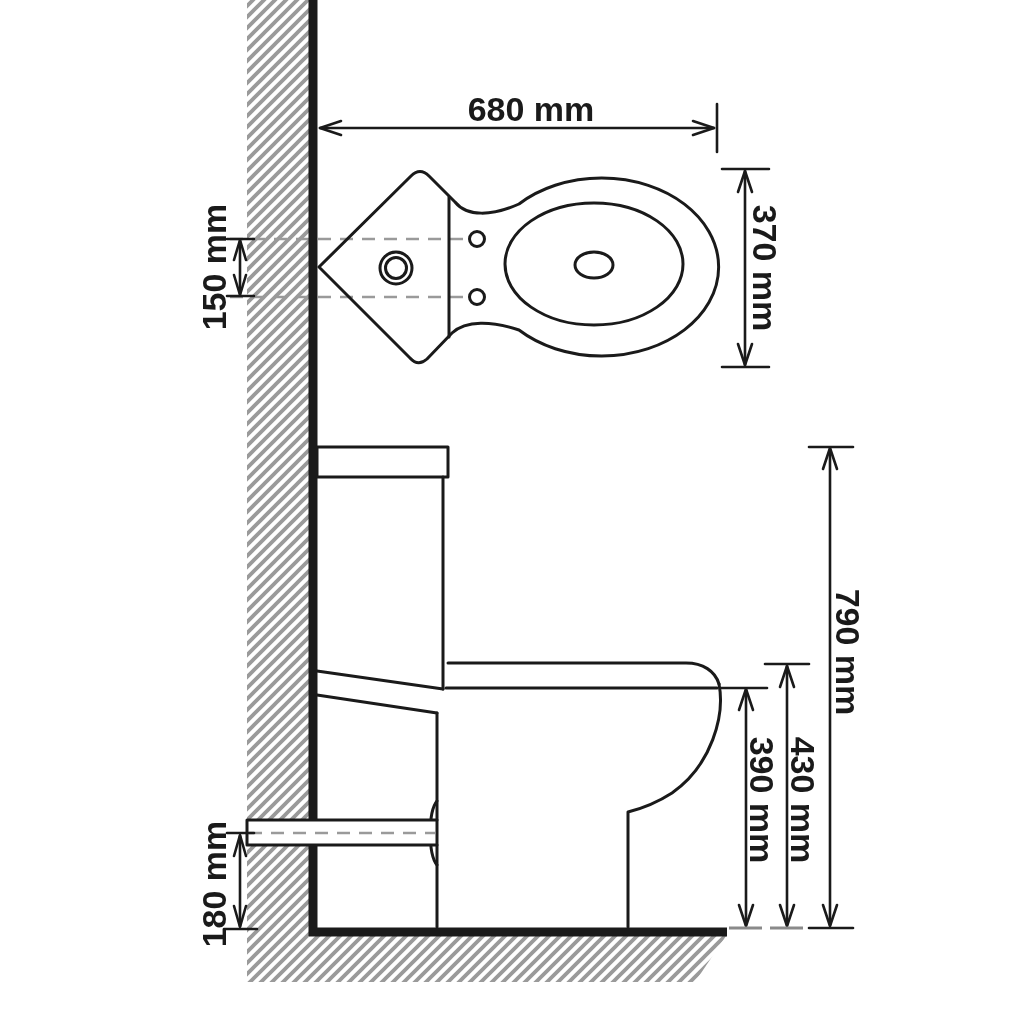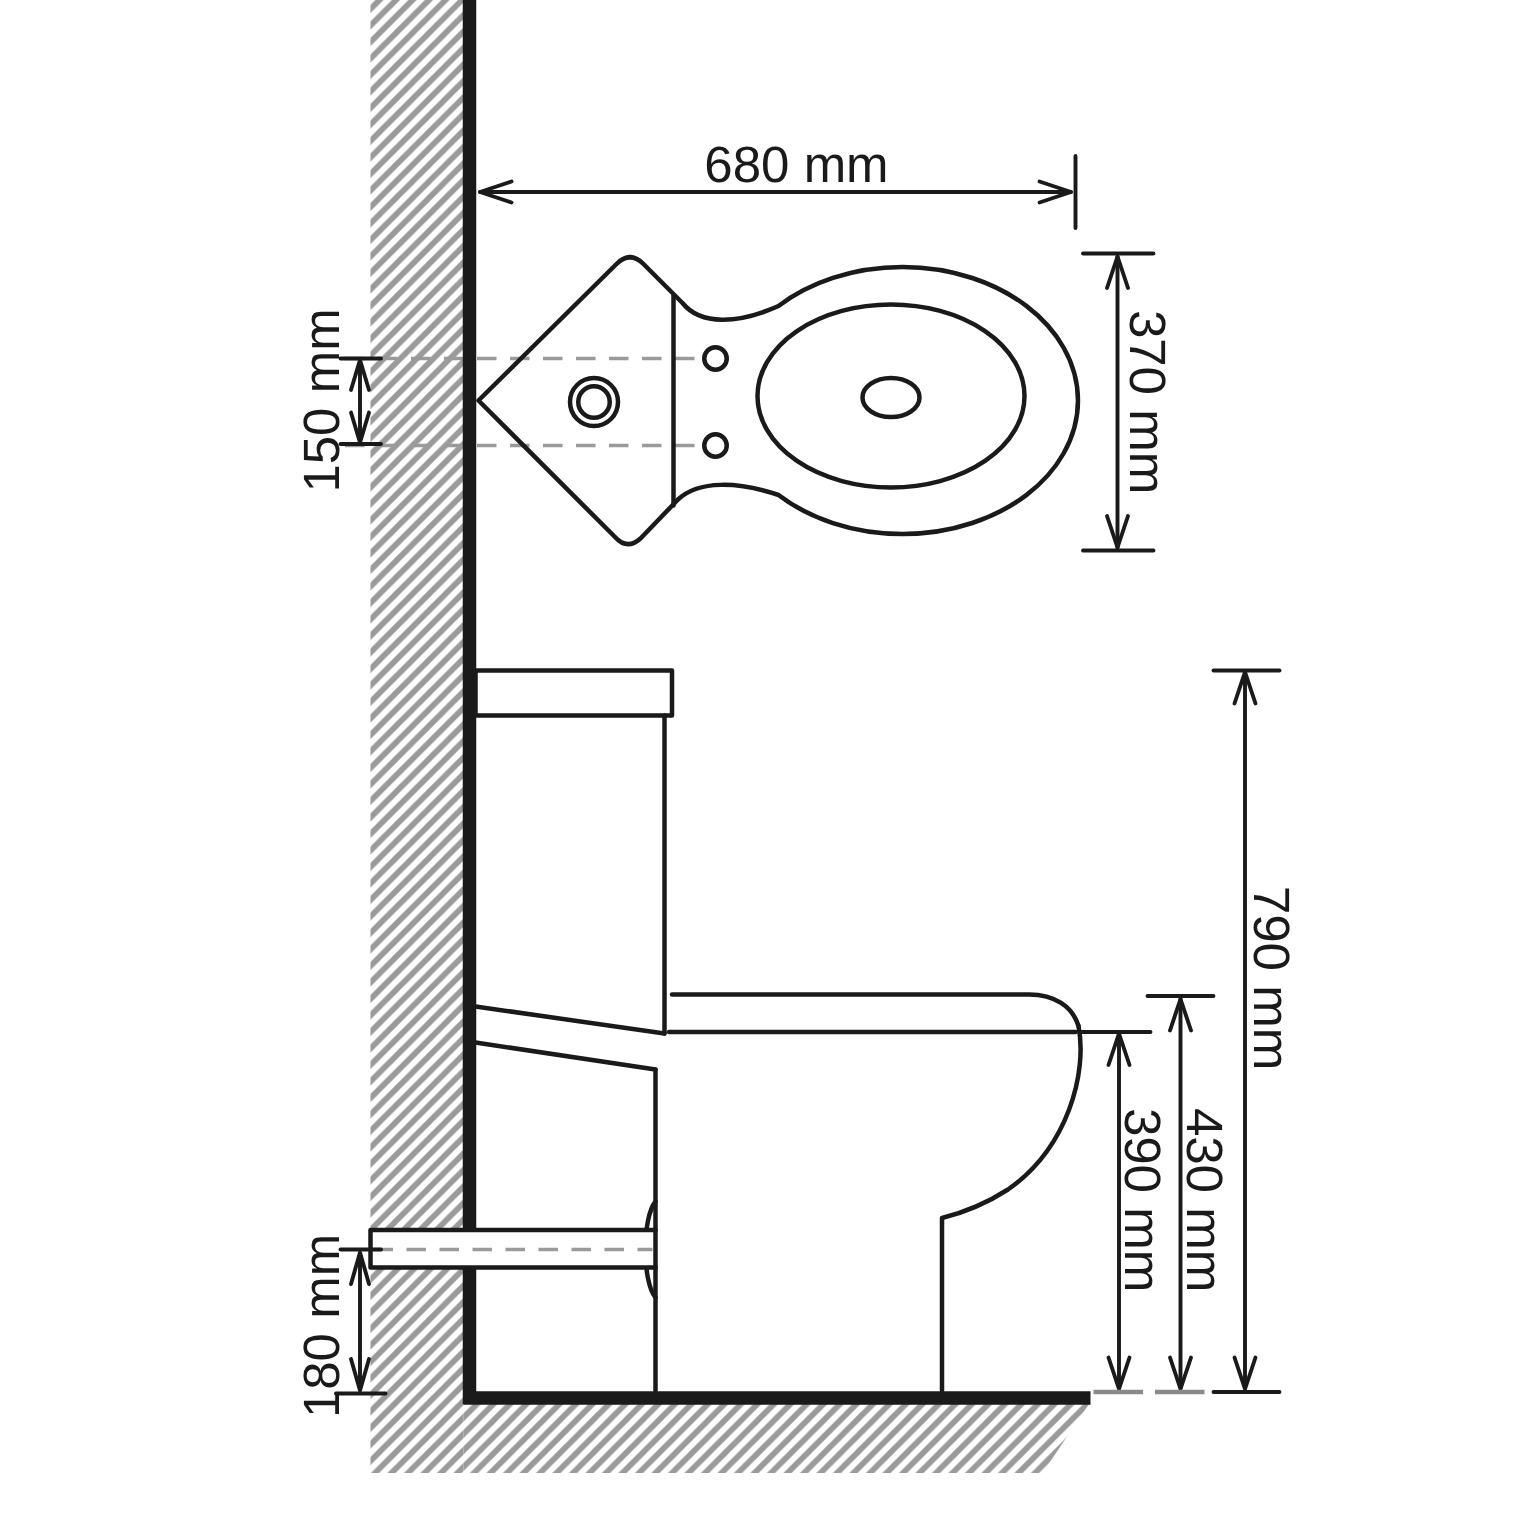--- a/index.html
+++ b/index.html
@@ -1,16 +1,16 @@
 <!DOCTYPE html>
 <html><head>
 <meta charset="utf-8">
 <style>
   html,body{margin:0;padding:0;background:#ffffff;}
-  .page{width:1024px;height:1024px;position:relative;background:#eab308;overflow:hidden;}
+  .page{width:1024px;height:1024px;position:relative;background:#eab308;overflow:hidden;font-weight:bold;}
   svg{display:block;}
   text{font-family:"Liberation Sans", sans-serif;font-size:34px;fill:#1a1a1a;}
   .outline{stroke:#1a1a1a;stroke-width:3;fill:none;stroke-linecap:round;stroke-linejoin:round;}
   .outline-fill{stroke:#1a1a1a;stroke-width:3;fill:#ffffff;}
   .dim{stroke:#1a1a1a;stroke-width:2.6;fill:none;stroke-linecap:round;stroke-linejoin:round;}
   .dim-gray{stroke:#8a8a8a;stroke-width:3;fill:none;}
   .dash{stroke:#9a9a9a;stroke-width:2.4;fill:none;stroke-dasharray:13 9;}
   .thick{stroke:#1a1a1a;stroke-width:9;fill:none;}
 </style>
 </head>

